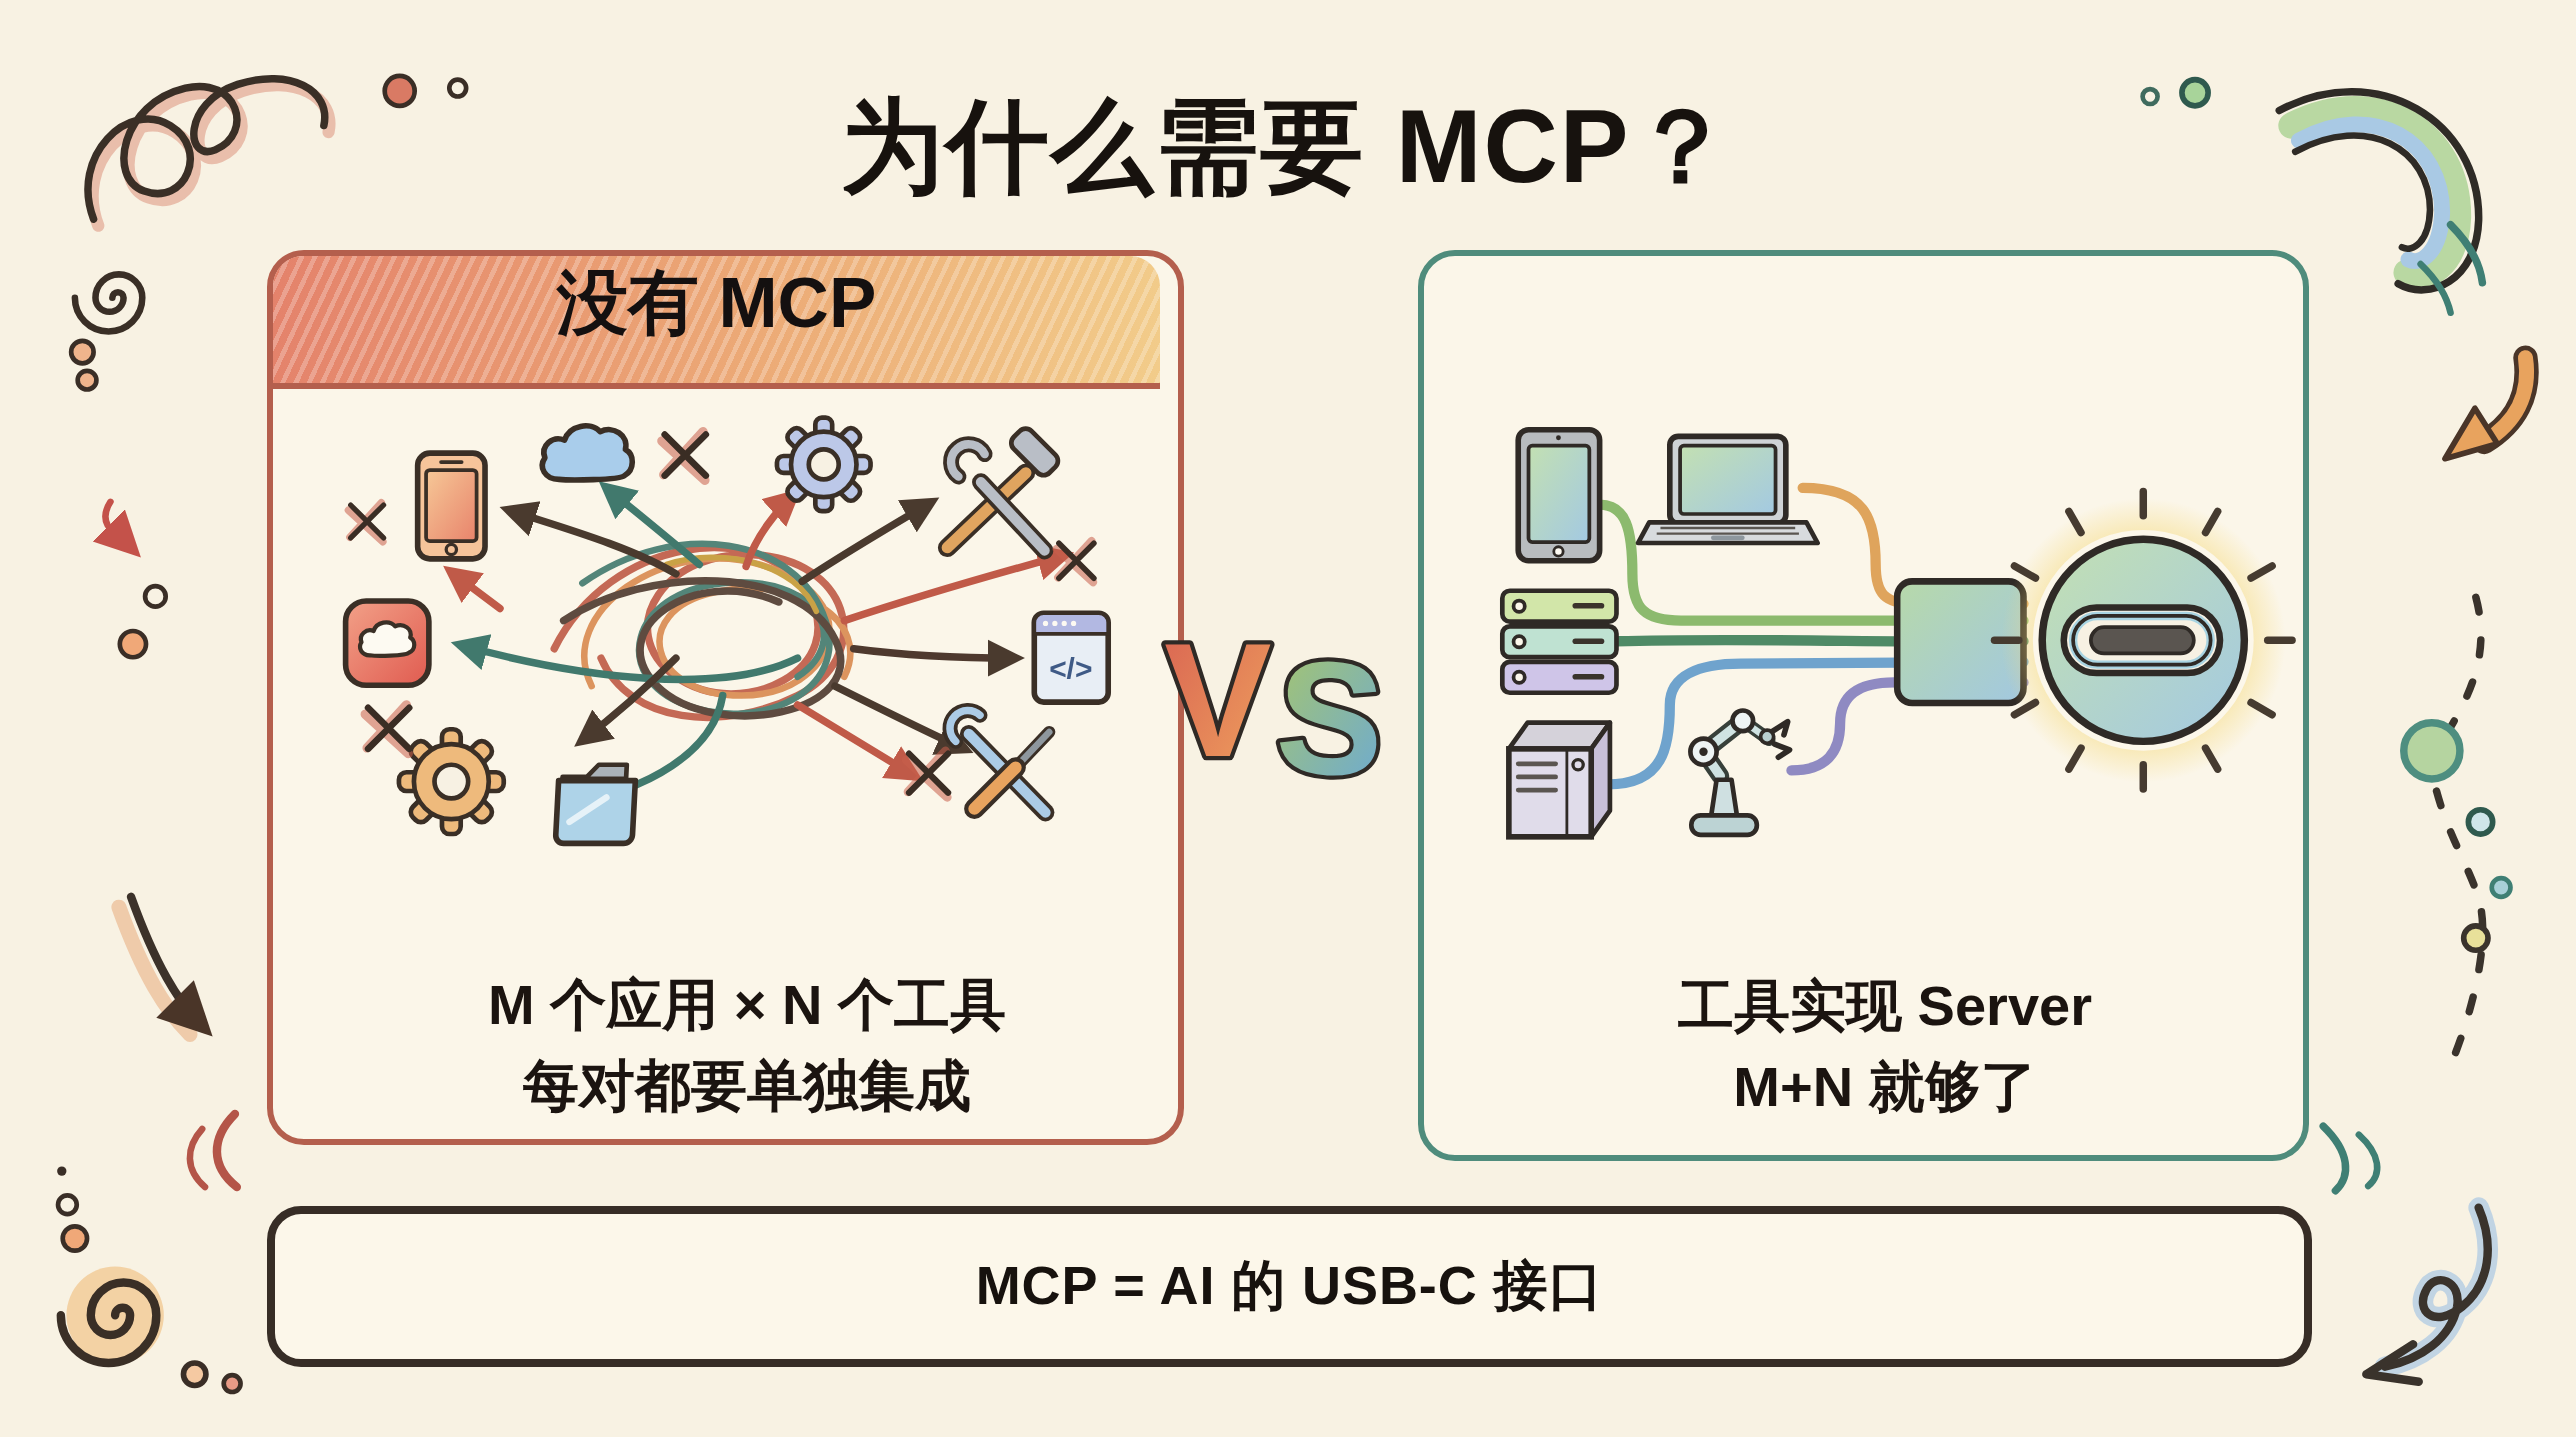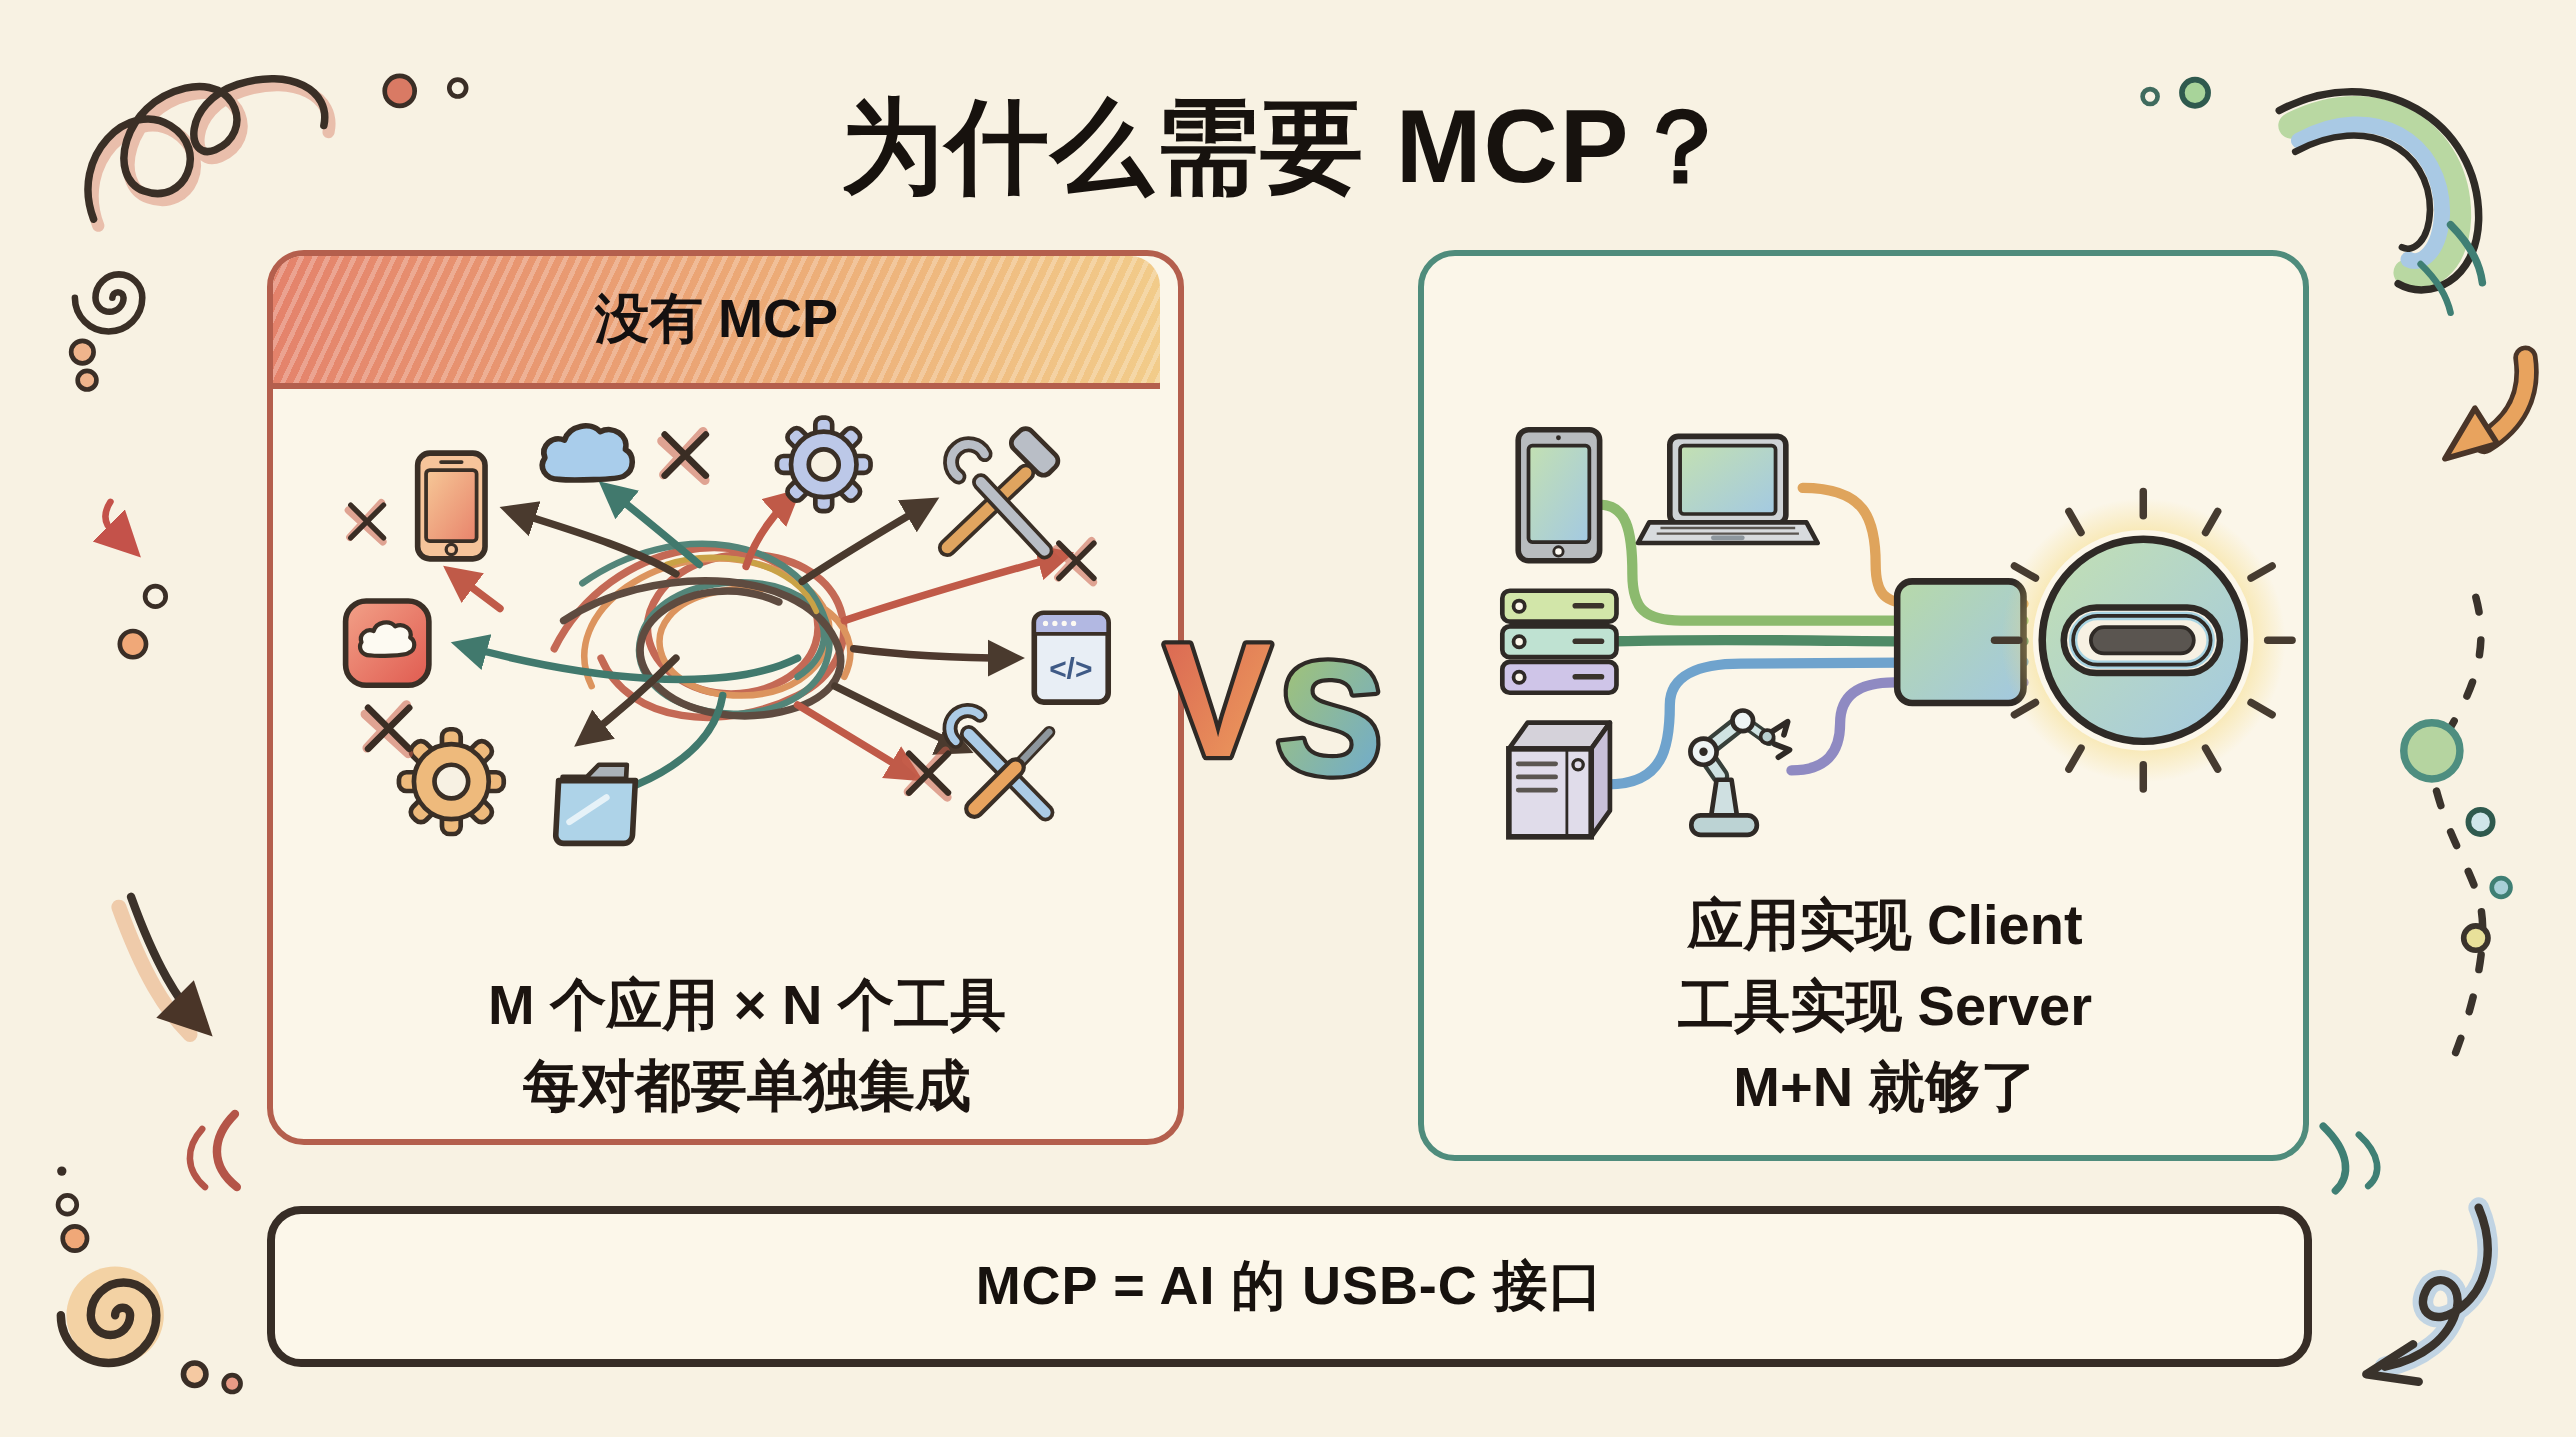--- a/index.html
+++ b/index.html
@@ -23,22 +23,22 @@
     left:267px;top:250px;width:917px;height:895px;
     border:6.6px solid #b45f4d;
   }
   .panel.right{
     left:1418px;top:250px;width:891px;height:911px;
     border:6.6px solid #4f8c7c;
   }
   .panel-header{
     position:absolute;top:0;left:0;right:18px;height:127px;
     border-radius:30px 30px 0 0;
-    display:flex;align-items:center;justify-content:center;
-    font-size:54px;font-weight:900;color:#141010;
+    display:flex;align-items:flex-start;justify-content:center;
+    font-size:71px;font-weight:900;color:#141010;
     overflow:hidden;
   }
   .panel.left .panel-header{
     background:linear-gradient(95deg,#e4826b 0%,#ecaa76 55%,#f2cc8a 100%);
     border-bottom:6.6px solid #b45f4d;
   }
   .panel.right .panel-header{
     background:linear-gradient(95deg,#e3ecdd 0%,#dce9b8 45%,#cfe2d4 100%);
     border-bottom:6.6px solid #4f8c7c;
   }
@@ -429,21 +429,20 @@
         <circle cx="768" cy="411" r="118" fill="#fcf7ea"></circle>
         <circle cx="768" cy="411" r="108" fill="url(#scrGB)" stroke="#2f2a26" stroke-width="8"></circle>
         <rect x="683" y="376" width="167" height="70" rx="35" fill="#f7f1e3" stroke="#2f2a26" stroke-width="7"></rect>
         <rect x="693" y="385" width="147" height="52" rx="26" fill="none" stroke="#a8d4e2" stroke-width="9"></rect>
         <rect x="693" y="385" width="147" height="52" rx="26" fill="none" stroke="#2f2a26" stroke-width="4"></rect>
         <rect x="712" y="397" width="110" height="28" rx="14" fill="#5a5550" stroke="#2f2a26" stroke-width="4"></rect>
       </g>
     </svg>
 
     <div class="caption">
-      <div>应用实现 Client</div>
       <div>工具实现 Server</div>
       <div>M+N 就够了</div>
     </div>
   </div>
 
   <div class="banner">
     <div class="banner-text">MCP = AI 的 USB-C 接口</div>
   </div>
 
 </div>

